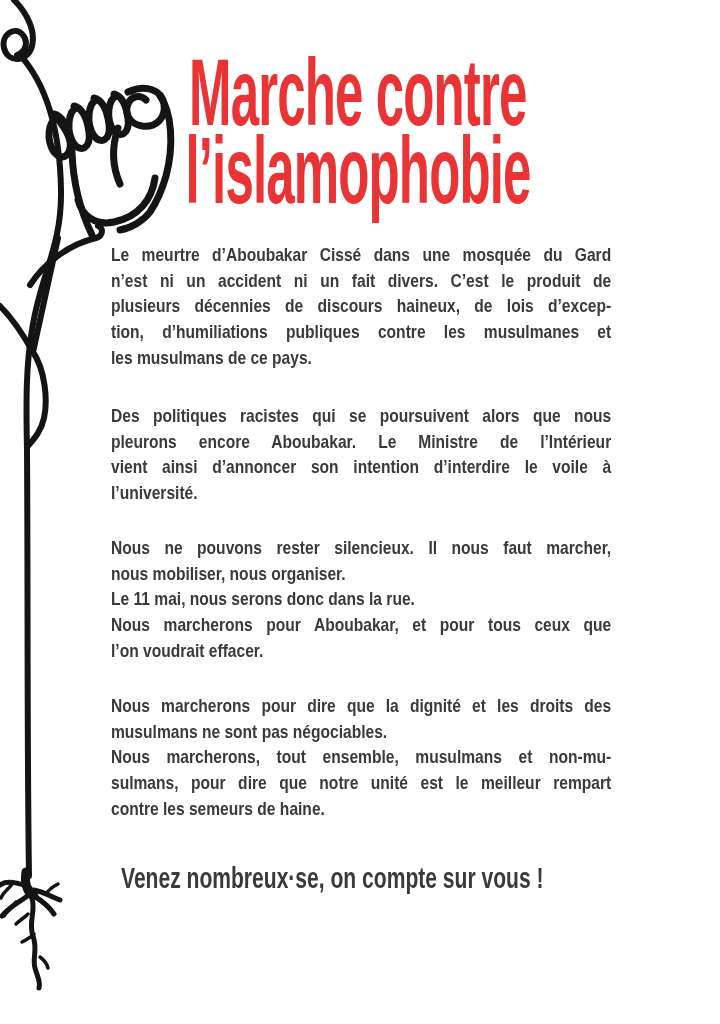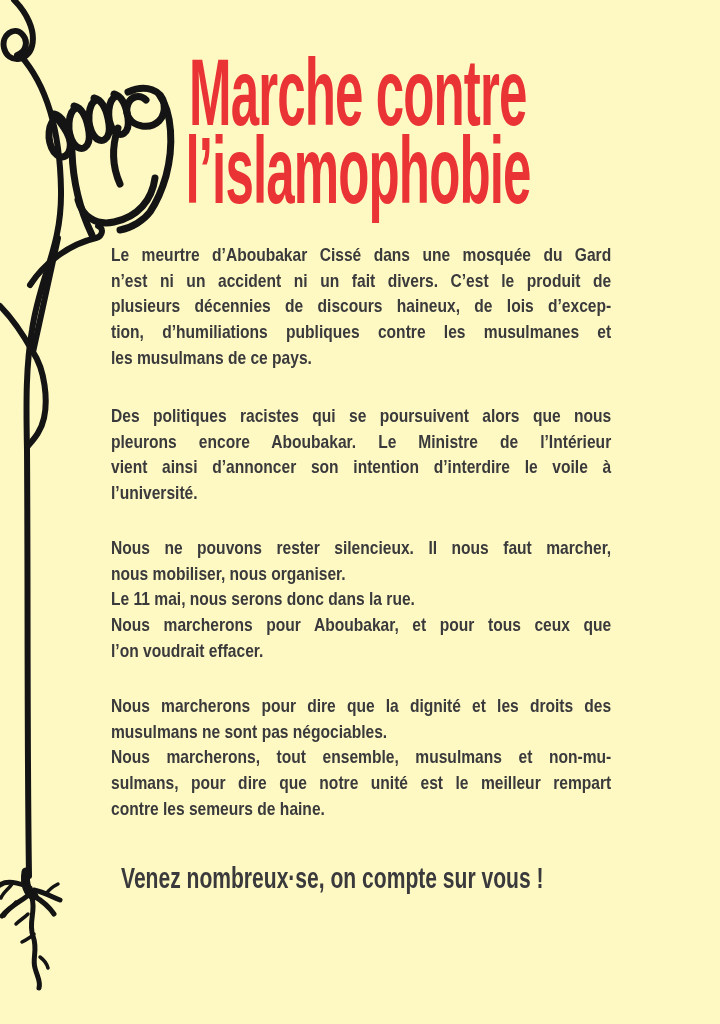--- a/index.html
+++ b/index.html
@@ -1,17 +1,17 @@
 <!DOCTYPE html>
 <html><head>
 <meta charset="utf-8">
 <style>
   html,body{margin:0;padding:0;background:#888;}
   #page{
-    position:relative;width:720px;height:1024px;background:#fef9c3;
+    position:relative;width:720px;height:1024px;background:#ffffff;
     overflow:hidden;font-family:"Liberation Sans",sans-serif;
     margin:0 auto;
   }
   
   .title-line{
     position:absolute;left:98px;width:520px;text-align:center;height:0;overflow:visible;
   }
   .title-line span{
     display:inline-block;white-space:nowrap;
     font-weight:bold;font-size:58px;line-height:58px;color:#ea3335;

